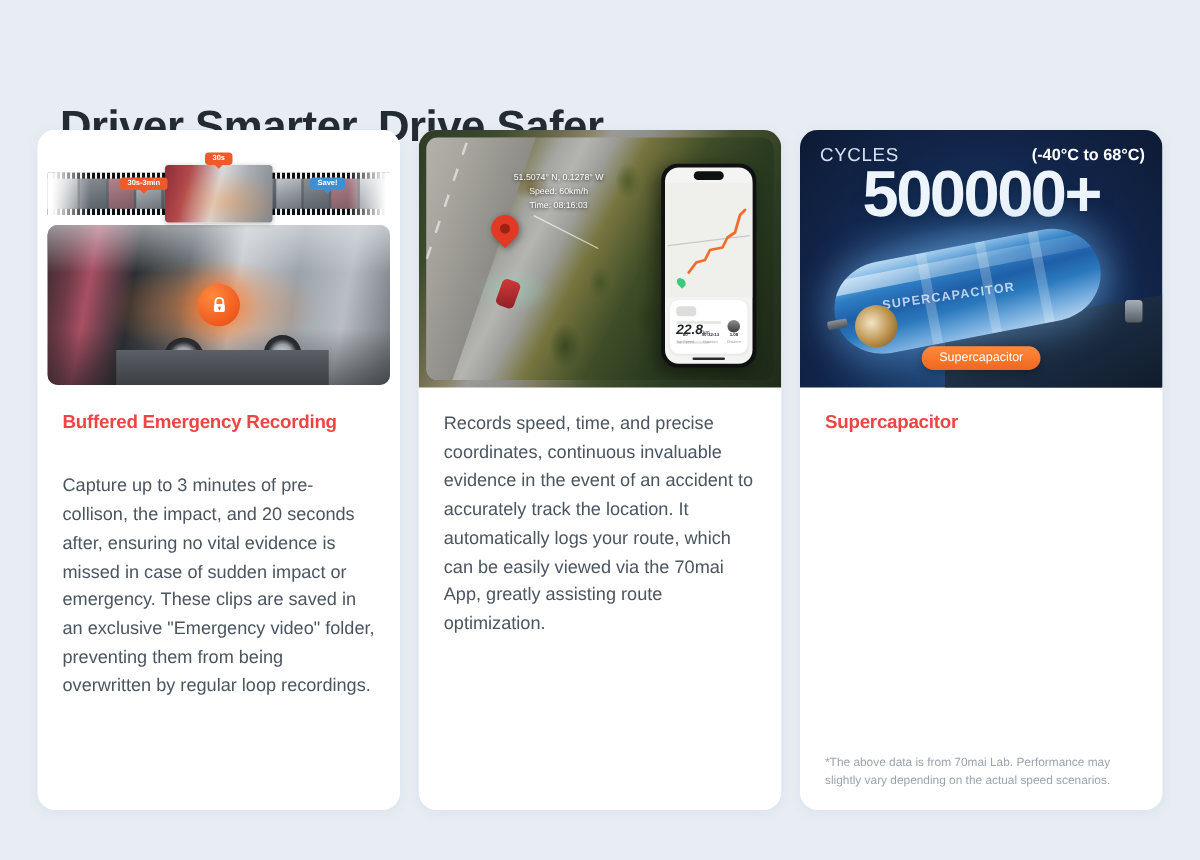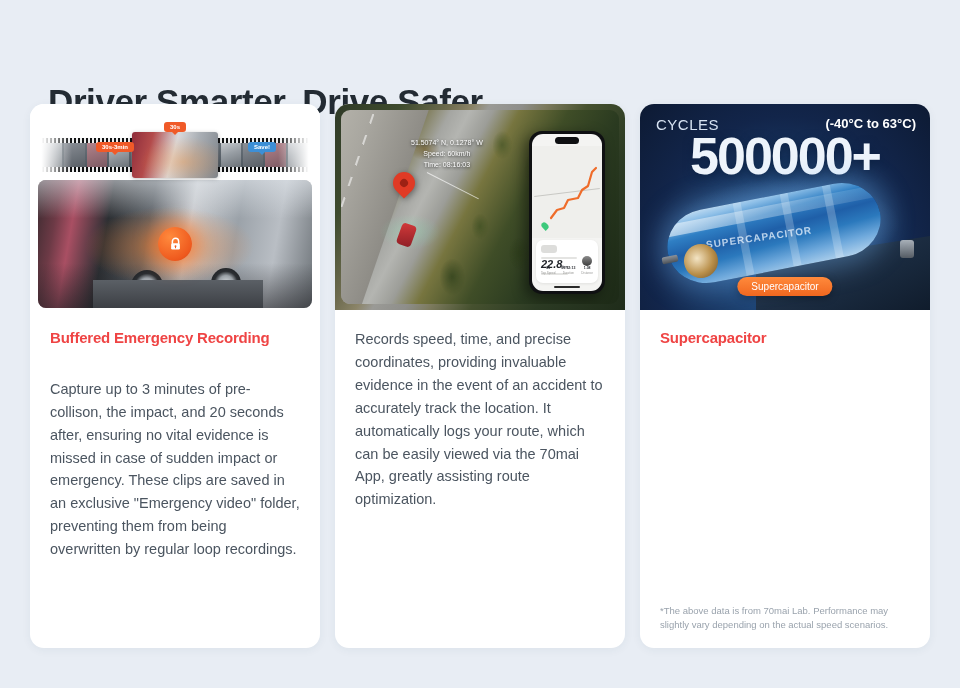--- a/index.html
+++ b/index.html
@@ -724,31 +724,31 @@
                   </div>
                 </div>
               </div>
               <div class="home-indicator"></div>
             </div>
           </div>
         </div>
       </div>
 
       <div class="body">
-        <div class="card-text">Records speed, time, and precise coordinates, providing invaluable evidence in the event of an accident to accurately track the location. It automatically logs your route, which can be easily viewed via the 70mai App, greatly assisting route optimization.</div>
+        <div class="card-text">Records speed, time, and precise coordinates, continuous invaluable evidence in the event of an accident to accurately track the location. It automatically logs your route, which can be easily viewed via the 70mai App, greatly assisting route optimization.</div>
       </div>
     </div>
 
     <div class="card">
       <div class="media media-3">
         <div class="glow"></div>
 
         <div class="big-number">500000+</div>
         <div class="cycles-label">CYCLES</div>
-        <div class="temp-label">(-40°C to 63°C)</div>
+        <div class="temp-label">(-40°C to 68°C)</div>
 
         <div class="pcb"></div>
         <div class="pcb-pin"></div>
 
         <div class="capacitor">
           <div class="cap-band" style="left:34%"></div>
           <div class="cap-band" style="left:56%"></div>
           <div class="cap-band" style="left:76%"></div>
           <div class="cap-text">SUPERCAPACITOR</div>
         </div>

